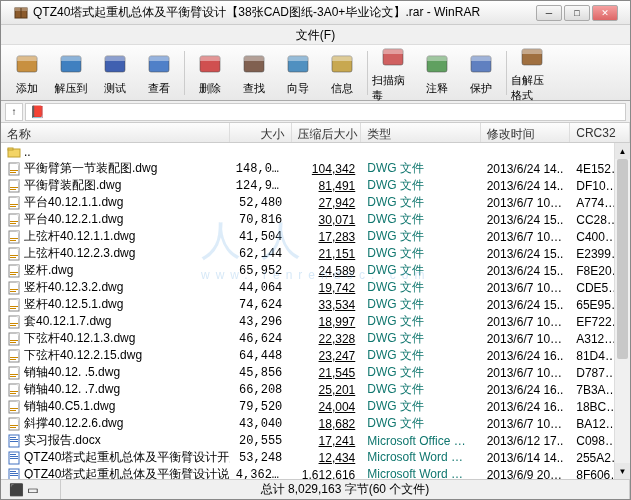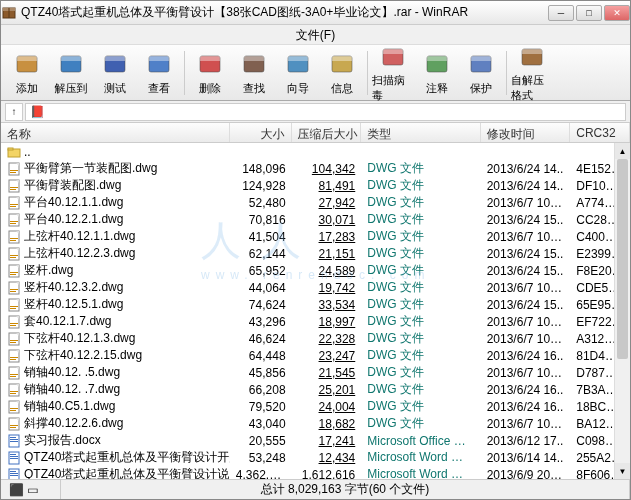--- a/index.html
+++ b/index.html
@@ -1,17 +1,17 @@
 <!DOCTYPE html>
 <html><head>
 <meta charset="utf-8">
 <style>
 * { margin: 0; padding: 0; box-sizing: border-box; }
 body { font-family: "Microsoft YaHei", SimSun, Tahoma, sans-serif; font-size: 12px; background: #fff; width: 631px; height: 500px; overflow: hidden; display: flex; flex-direction: column; border: 1px solid #888; }
-.titlebar { background: linear-gradient(#fff, #e8e8e8); height: 24px; display: flex; align-items: center; padding: 0 0; border-bottom: 1px solid #ccc; }
+.titlebar { background: linear-gradient(#fff, #e8e8e8); height: 24px; display: flex; align-items: center; padding: 0 12px; border-bottom: 1px solid #ccc; }
 .titlebar-icon { width: 16px; height: 16px; margin-right: 4px; }
 .titlebar-text { flex: 1; font-size: 12px; color: #000; overflow: hidden; text-overflow: ellipsis; white-space: nowrap; }
 .win-btns { display: flex; gap: 2px; }
 .win-btn { width: 26px; height: 16px; border: 1px solid #aaa; background: linear-gradient(#f8f8f8,#ddd); font-size: 9px; display: flex; align-items: center; justify-content: center; cursor: pointer; border-radius: 2px; }
 .win-btn.close { background: linear-gradient(#f5a0a0,#d66); color: #fff; }
 .menubar { height: 20px; display: flex; align-items: center; padding: 0 4px; background: #f0f0f0; border-bottom: 1px solid #ddd; flex-direction: column; }
 .menu-item { padding: 2px 6px; cursor: pointer; }
 .toolbar { height: 56px; background: linear-gradient(#fdfdfd,#e8e8e8); border-bottom: 1px solid #aaa; display: flex; align-items: center; padding: 2px 4px; }
 .tool-btn { display: flex; flex-direction: column; align-items: center; justify-content: center; width: 44px; height: 50px; cursor: pointer; border: 1px solid transparent; border-radius: 3px; }
 .tool-icon { width: 30px; height: 30px; display: flex; align-items: center; justify-content: center; }
@@ -26,21 +26,21 @@
 .col-size { width: 62px; text-align: right; }
 .col-packed { width: 70px; text-align: right; }
 .col-type { width: 120px; }
 .col-mod { width: 90px; }
 .col-crc { width: 60px; }
 .file-list { flex: 1; overflow-y: auto; overflow-x: hidden; background: #fff; position: relative; }
 .file-row { height: 17px; display: flex; align-items: center; }
 .fr-cell { padding: 0 6px; overflow: hidden; white-space: nowrap; text-overflow: ellipsis; font-size: 12px; }
 .fr-name { width: 230px; display: flex; align-items: center; gap: 3px; }
 .fr-icon { width: 14px; height: 14px; flex-shrink: 0; }
-.fr-size { width: 62px; text-align: right; }
+.fr-size { width: 62px; text-align: center; font-family: Liberation Mono, monospace; }
 .fr-packed { width: 70px; text-align: right; text-decoration: underline; }
 .fr-type { width: 120px; color: #0f766e; }
 .fr-mod { width: 90px; }
 .fr-crc { width: 60px; }
 .statusbar { height: 20px; background: #f0f0f0; border-top: 1px solid #ccc; display: flex; align-items: center; font-size: 12px; }
 .status-seg { border-right: 1px solid #ccc; padding: 0 8px; height: 100%; display: flex; align-items: center; }
 .status-seg:first-child { width: 60px; }
 .status-seg.main { flex: 1; justify-content: center; }
 .watermark { position: absolute; top: 70px; left: 200px; font-size: 40px; color: rgba(120,180,230,0.25); pointer-events: none; font-family: SimSun; letter-spacing: 20px; }
 .watermark2 { position: absolute; top: 125px; left: 200px; font-size: 12px; color: rgba(120,180,230,0.3); pointer-events: none; letter-spacing: 6px; }

